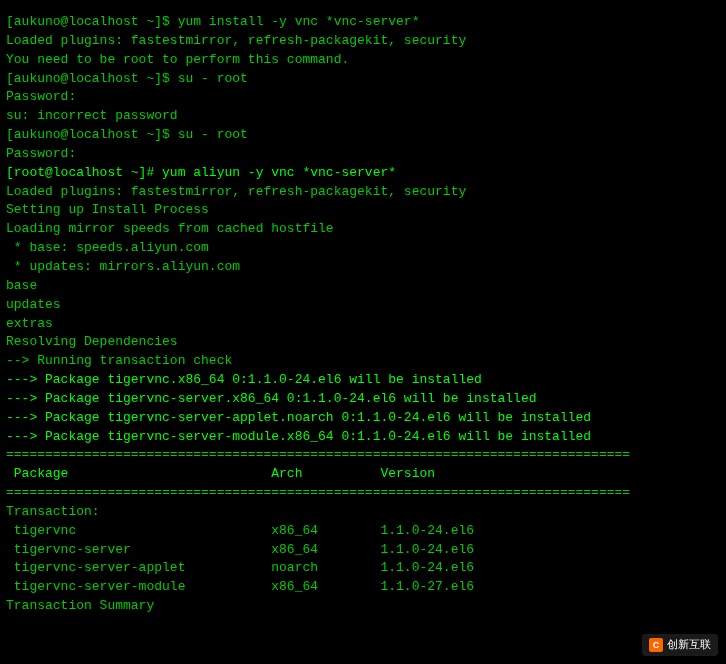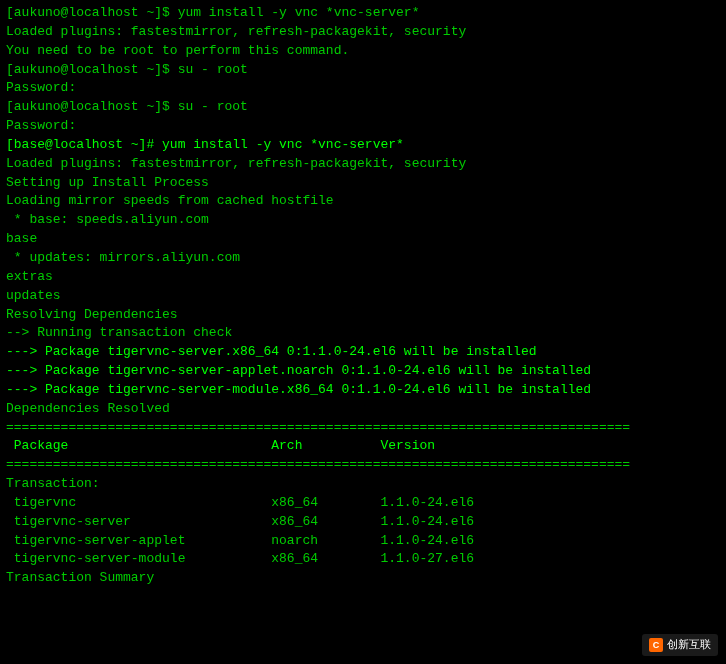--- a/index.html
+++ b/index.html
@@ -16,21 +16,21 @@
       font-family: 'Courier New', Courier, monospace;
       font-size: 13px;
       line-height: 1.45;
     }
 
     .terminal {
       background-color: #000000;
       color: #00cc00;
       width: 726px;
       height: 664px;
-      padding: 4px 6px;
+      padding: 13px 6px;
       overflow: hidden;
       position: relative;
     }
 
     .line {
       white-space: pre;
       display: block;
     }
 
     .green { color: #00cc00; }
@@ -67,38 +67,39 @@
 </head>
 <body>
 
 <div class="terminal">
   <div id="terminal-lines">
       <span class="line green">[aukuno@localhost ~]$ yum install -y vnc *vnc-server*</span>
       <span class="line green">Loaded plugins: fastestmirror, refresh-packagekit, security</span>
       <span class="line green">You need to be root to perform this command.</span>
       <span class="line green">[aukuno@localhost ~]$ su - root</span>
       <span class="line green">Password:</span>
+      <span class="line green">su: incorrect password</span>
       <span class="line green">[aukuno@localhost ~]$ su - root</span>
       <span class="line green">Password:</span>
-      <span class="line bright-green">[base@localhost ~]# yum install -y vnc *vnc-server*</span>
+      <span class="line bright-green">[root@localhost ~]# yum aliyun -y vnc *vnc-server*</span>
       <span class="line green">Loaded plugins: fastestmirror, refresh-packagekit, security</span>
       <span class="line green">Setting up Install Process</span>
       <span class="line green">Loading mirror speeds from cached hostfile</span>
       <span class="line green"> * base: speeds.aliyun.com</span>
+      <span class="line green"> * updates: mirrors.aliyun.com</span>
       <span class="line green">base</span>
-      <span class="line green"> * updates: mirrors.aliyun.com</span>
+      <span class="line green">updates</span>
       <span class="line green">extras</span>
-      <span class="line green">updates</span>
       <span class="line green">Resolving Dependencies</span>
       <span class="line green">--&gt; Running transaction check</span>
+      <span class="line bright-green">---&gt; Package tigervnc.x86_64 0:1.1.0-24.el6 will be installed</span>
       <span class="line bright-green">---&gt; Package tigervnc-server.x86_64 0:1.1.0-24.el6 will be installed</span>
       <span class="line bright-green">---&gt; Package tigervnc-server-applet.noarch 0:1.1.0-24.el6 will be installed</span>
       <span class="line bright-green">---&gt; Package tigervnc-server-module.x86_64 0:1.1.0-24.el6 will be installed</span>
       <span class="line green"></span>
-      <span class="line green">Dependencies Resolved</span>
       <span class="line green"></span>
       <span class="line green">================================================================================</span>
       <span class="line bright-green"> Package                          Arch          Version</span>
       <span class="line green">================================================================================</span>
       <span class="line green">Transaction:</span>
       <span class="line green"> tigervnc                         x86_64        1.1.0-24.el6</span>
       <span class="line green"> tigervnc-server                  x86_64        1.1.0-24.el6</span>
       <span class="line green"> tigervnc-server-applet           noarch        1.1.0-24.el6</span>
       <span class="line green"> tigervnc-server-module           x86_64        1.1.0-27.el6</span>
       <span class="line green"></span>

